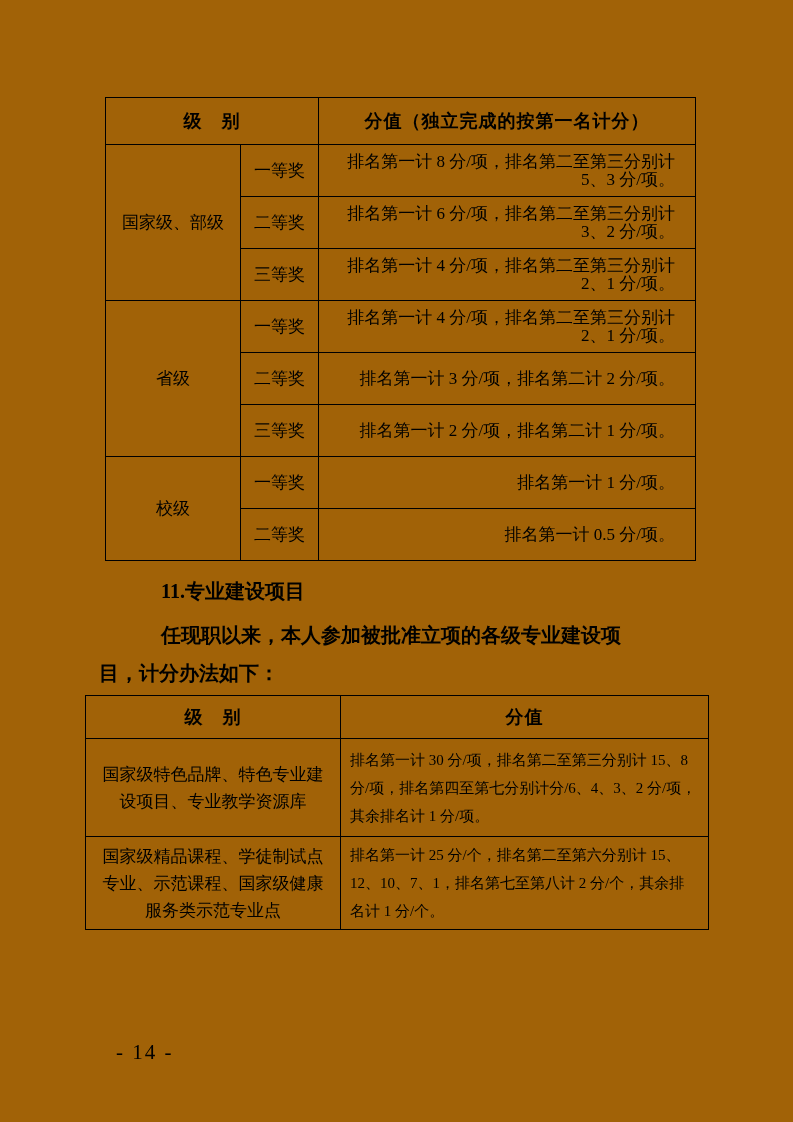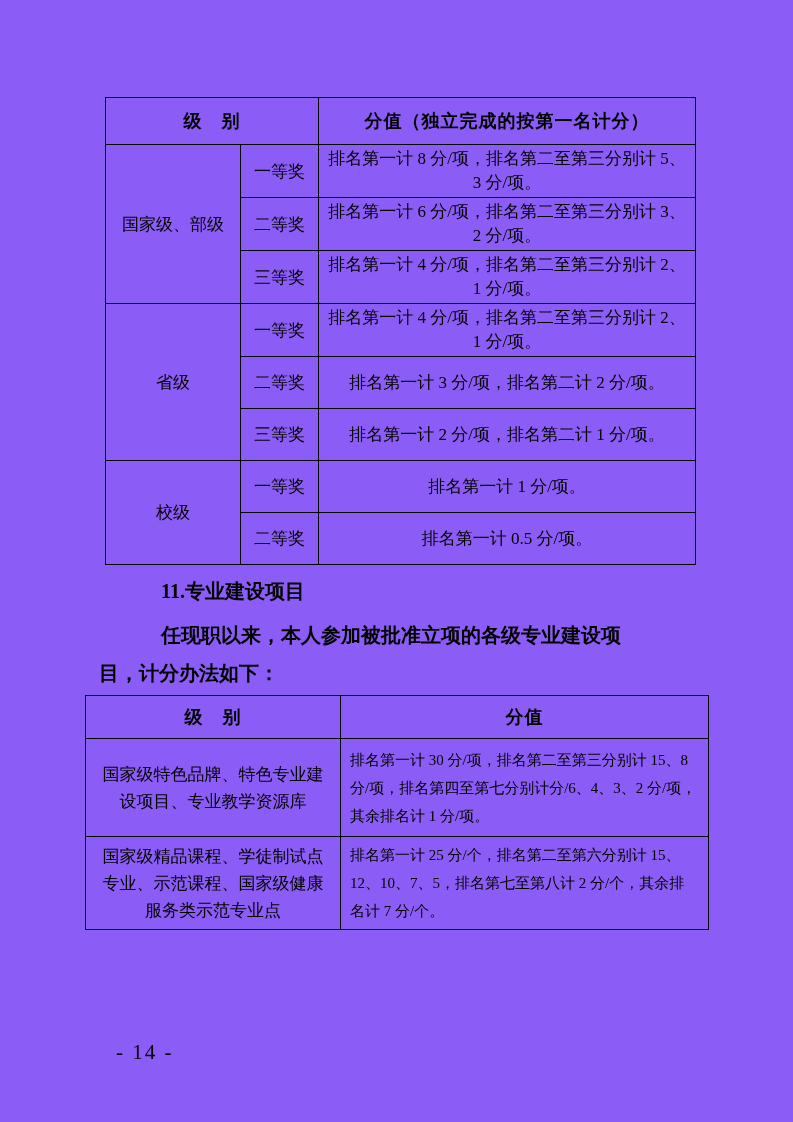--- a/index.html
+++ b/index.html
@@ -1,30 +1,30 @@
 <!DOCTYPE html>
 <html><head>
 <meta charset="utf-8">
 <style>
   html,body{margin:0;padding:0;background:#ffffff;}
   .page{
-    position:relative;width:793px;height:1122px;background:#8b5cf6;
+    position:relative;width:793px;height:1122px;background:#a16207;
     font-family:"Liberation Serif","DejaVu Serif",serif;color:#000;overflow:hidden;
   }
   table{border-collapse:collapse;table-layout:fixed;}
   th,td{border:1px solid #000;}
 
   
   .t1{position:absolute;left:105px;top:97px;width:590px;}
   .t1 th{font-size:18px;font-weight:bold;height:44px;text-align:center;vertical-align:middle;letter-spacing:1px;}
   .t1 td{font-size:17px;}
   .t1 tr.r{height:52px;}
   .t1 .grp{text-align:center;vertical-align:middle;padding:0 4px;}
   .t1 .lvl{text-align:center;vertical-align:middle;padding:11px 2px;}
-  .t1 .desc{padding:2px 8px;line-height:24px;vertical-align:middle;text-align:center;}
+  .t1 .desc{padding:2px 20px;line-height:18px;vertical-align:middle;text-align:right;}
 
   
   .heading{position:absolute;left:85px;top:578px;width:640px;margin:0;
     font-size:20px;font-weight:bold;text-indent:76px;}
   .para{position:absolute;left:99px;top:616px;width:612px;margin:0;
     font-size:20px;font-weight:bold;line-height:38px;}
   .para .line1{display:block;text-indent:62px;}
   .para .line2{display:block;}
 
   
@@ -110,19 +110,19 @@
       <tr>
         <th>级　别</th>
         <th>分值</th>
       </tr>
       <tr class="r1">
         <td class="cat">国家级特色品牌、特色专业建设项目、专业教学资源库</td>
         <td class="desc">排名第一计 30 分/项，排名第二至第三分别计 15、8 分/项，排名第四至第七分别计分/6、4、3、2 分/项，其余排名计 1 分/项。</td>
       </tr>
       <tr class="r2">
         <td class="cat">国家级精品课程、学徒制试点专业、示范课程、国家级健康服务类示范专业点</td>
-        <td class="desc">排名第一计 25 分/个，排名第二至第六分别计 15、12、10、7、5，排名第七至第八计 2 分/个，其余排名计 7 分/个。</td>
+        <td class="desc">排名第一计 25 分/个，排名第二至第六分别计 15、12、10、7、1，排名第七至第八计 2 分/个，其余排名计 1 分/个。</td>
       </tr>
     </tbody>
   </table>
 
   <div class="pageno">- 14 -</div>
 </div>
 
 </body></html>

